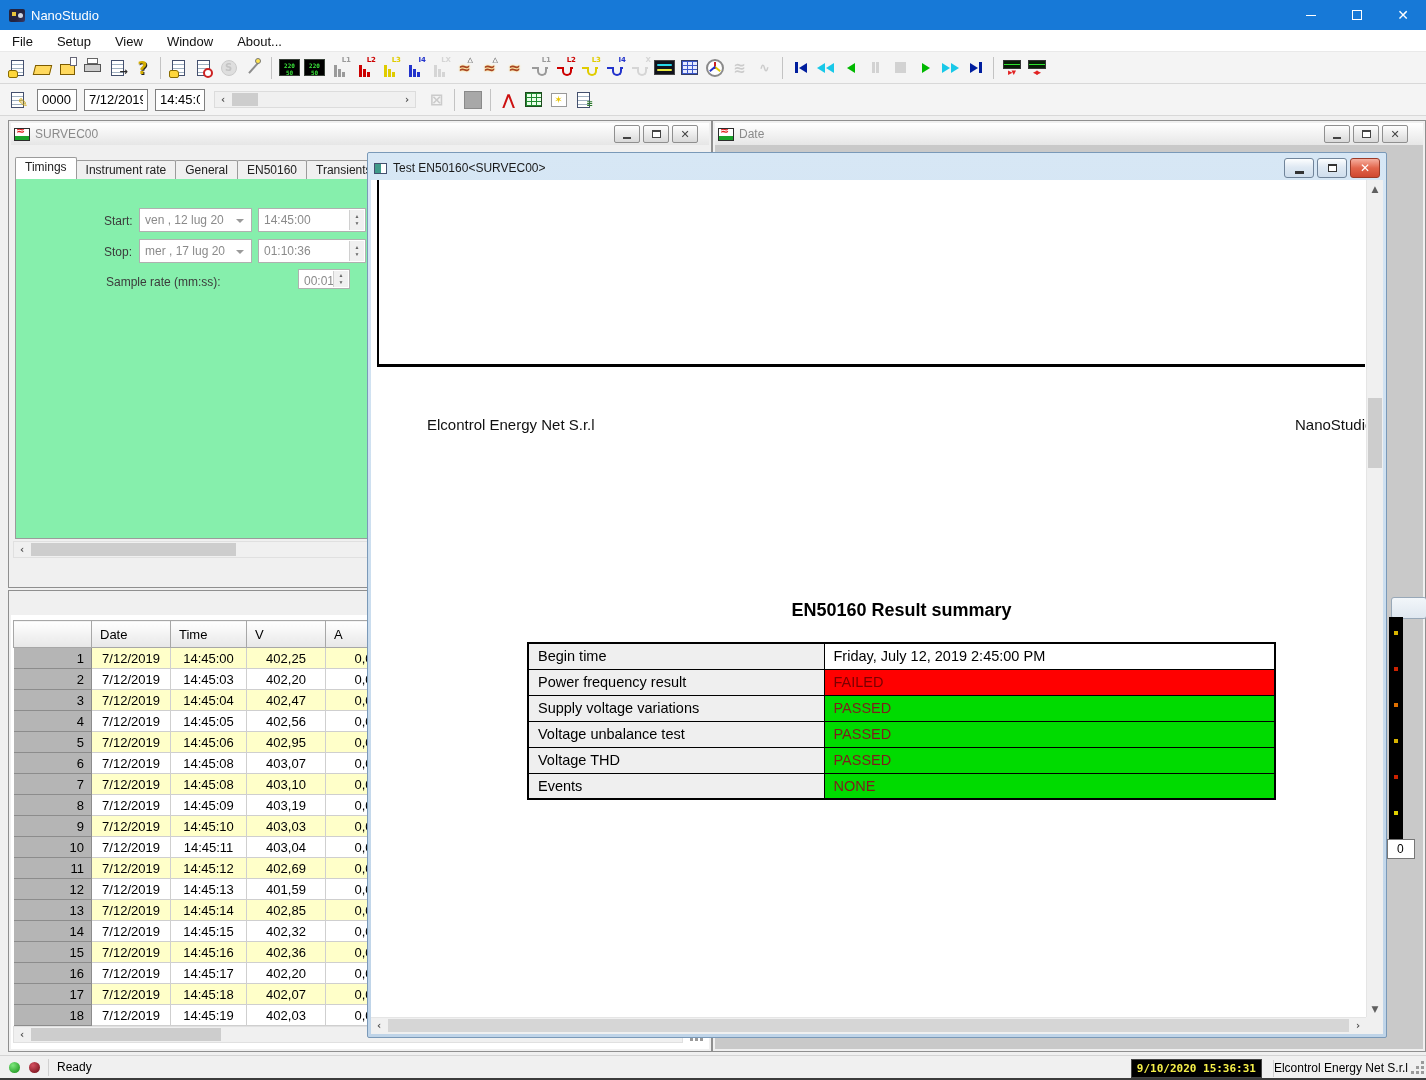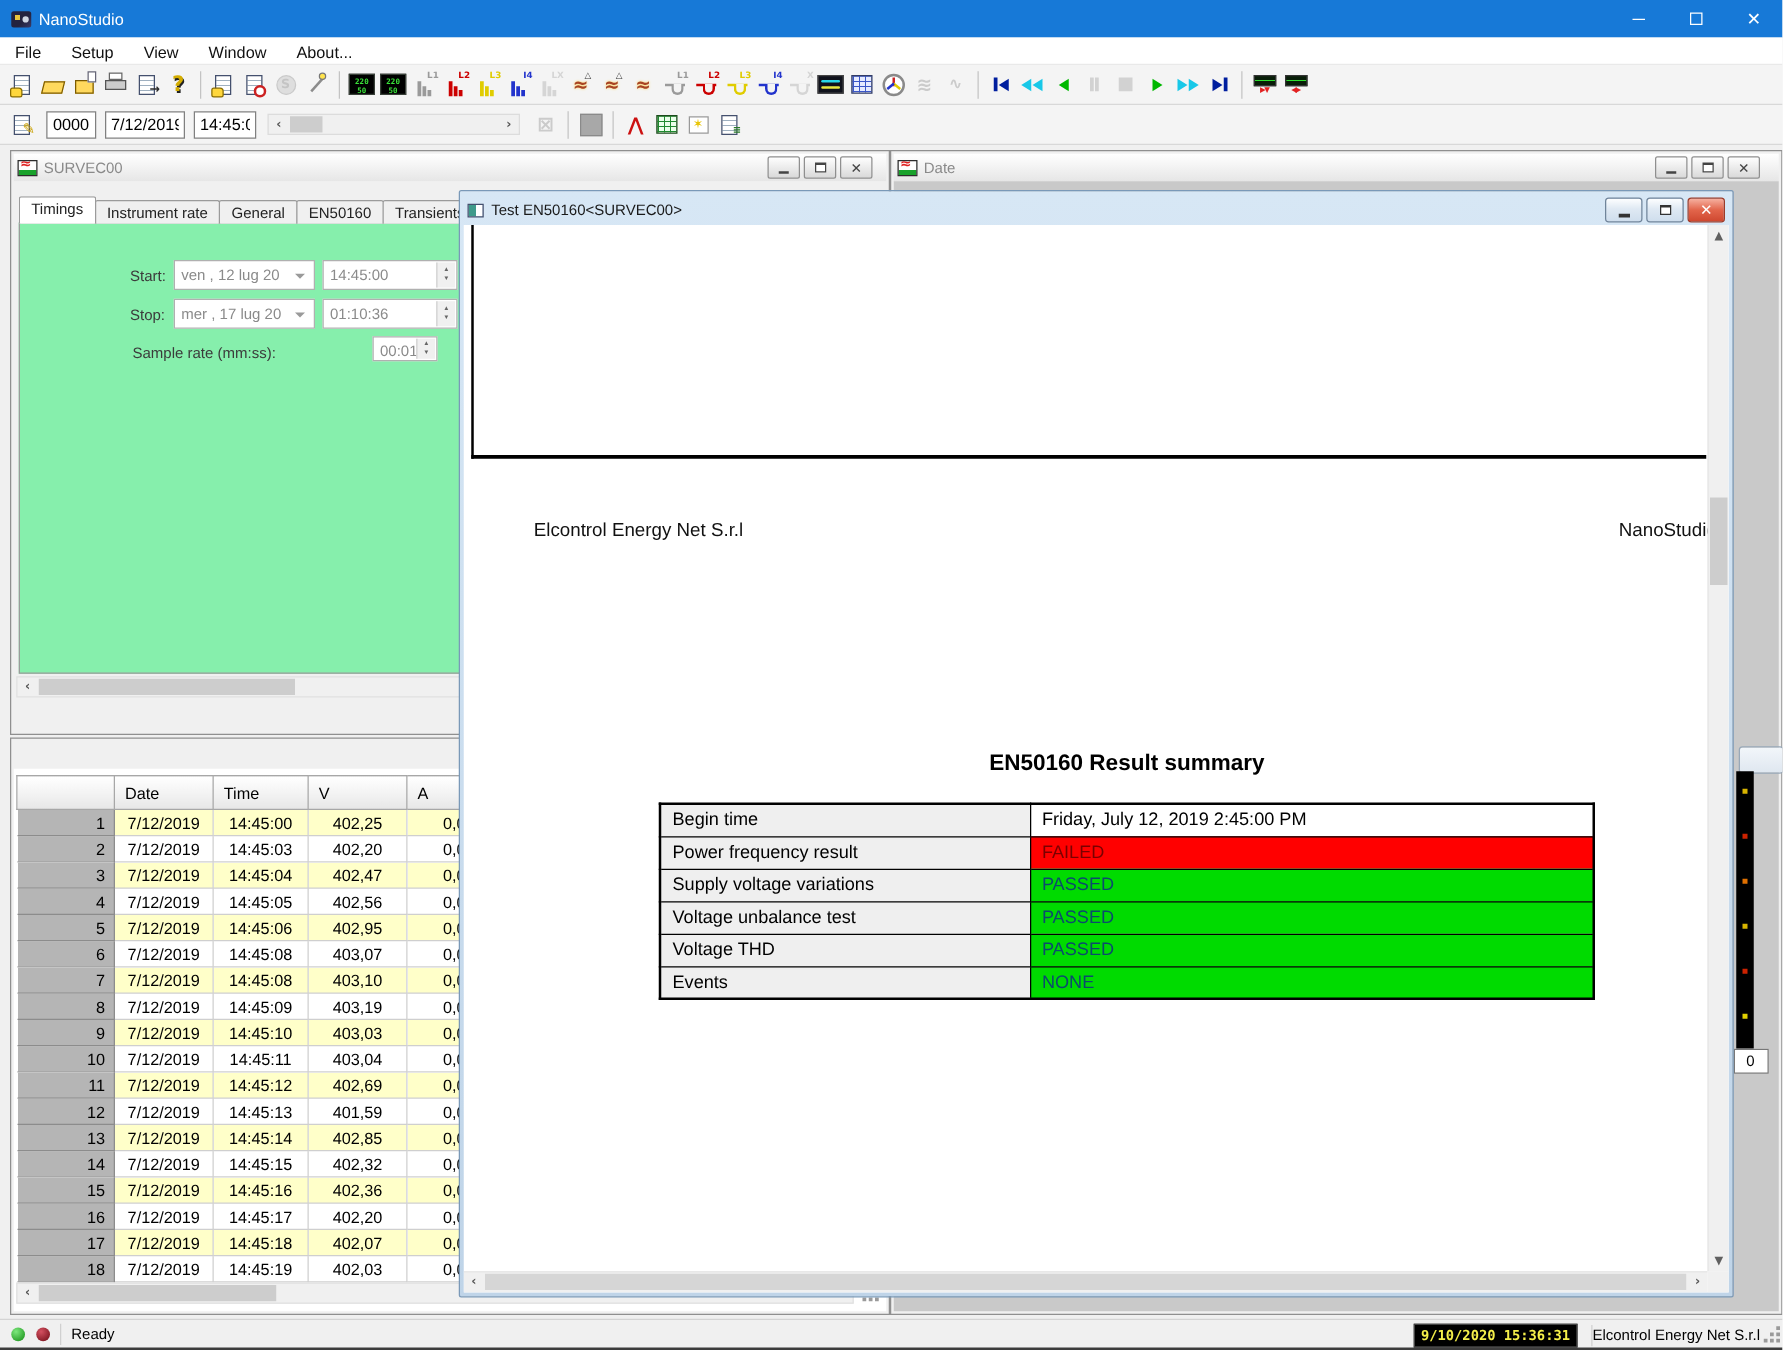--- a/index.html
+++ b/index.html
@@ -149,21 +149,21 @@
   .acontent{position:absolute;left:3px;right:3px;top:27px;bottom:3px;background:#fff;overflow:hidden;}
   .rp-vline{position:absolute;left:6px;top:0;width:2px;height:187px;background:#000;}
   .rp-rule{position:absolute;left:6px;right:18px;top:184px;height:3px;background:#000;}
   .rp-hleft{position:absolute;left:56px;top:236px;font-size:15px;color:#111;}
   .rp-hright{position:absolute;left:924px;top:236px;font-size:15px;color:#111;white-space:nowrap;}
   .rp-title{position:absolute;left:156px;top:385px;width:749px;text-align:center;font-size:18px;font-weight:bold;color:#000;margin-top:35px;}
   .rp-table{position:absolute;left:156px;top:442px;width:749px;border-collapse:collapse;font-size:14.5px;color:#000;border:2px solid #000;margin-top:20px;}
   .rp-table td{border:1px solid #000;height:26px;padding:0 9px;}
   .rp-table td.label{width:296px;background:#efefef;}
   .st-failed{background:#ff0000;color:#7a0000;}
-  .st-passed{background:#00db00;color:#0c4a6e;}
+  .st-passed{background:#00db00;color:#7f1d1d;}
   .vscroll{position:absolute;top:0;right:0;bottom:17px;width:17px;background:#f0f0f0;border-left:1px solid #e5e5e5;}
   .vs-arrow{position:absolute;left:0;width:16px;height:17px;display:flex;align-items:center;justify-content:center;color:#606060;font:bold 9px "DejaVu Sans";}
   .vs-thumb{position:absolute;left:1px;right:1px;top:218px;height:70px;background:#cdcdcd;}
   .hscroll-test{position:absolute;left:0;right:17px;bottom:0;height:17px;background:#f0f0f0;border-top:1px solid #e5e5e5;}
   .hscroll-test .hs-thumb{left:17px;right:17px;background:#d6d6d6;}
   .scorner{position:absolute;right:0;bottom:0;width:17px;height:17px;background:#f0f0f0;}
 
   
   .statusbar{position:absolute;left:0;right:0;bottom:0;height:25px;background:#f0f0f0;border-top:1px solid #d4d4d4;display:flex;align-items:center;font-size:12px;color:#000;border-bottom:2px solid #3c3c3c;}
   .led{width:11px;height:11px;border-radius:50%;margin-left:9px;}

